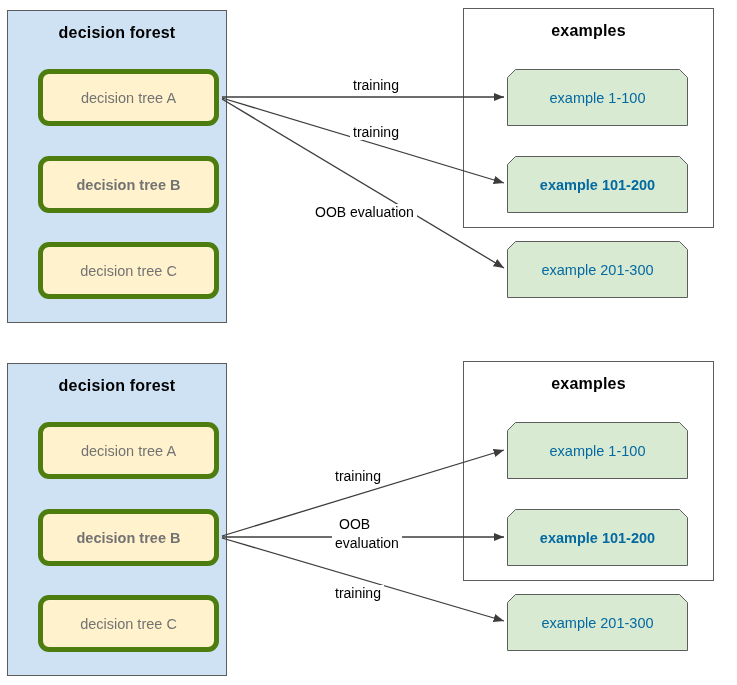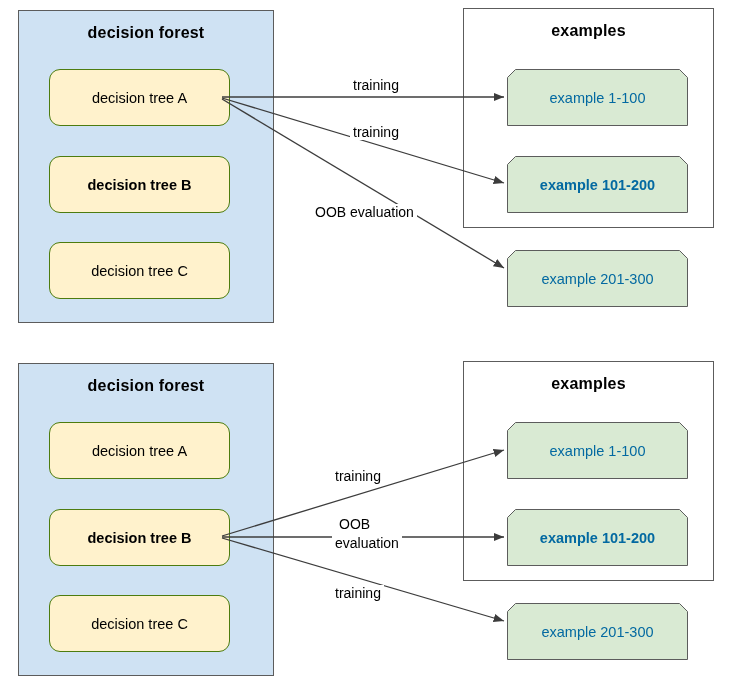--- a/index.html
+++ b/index.html
@@ -23,23 +23,23 @@
     position: absolute;
     left: 0;
     width: 737px;
     height: 332px;
   }
   #diagram-top  { top: 0px; }
   #diagram-bottom { top: 353px; }
 
   .forest-panel {
     position: absolute;
-    left: 18px;
+    left: 7px;
     top: 10px;
-    width: 256px;
+    width: 220px;
     height: 313px;
     background: #cfe2f3;
     border: 1px solid #5c5c5c;
     box-sizing: border-box;
   }
   .examples-panel {
     position: absolute;
     left: 463px;
     top: 8px;
     width: 251px;
@@ -58,48 +58,48 @@
     font-weight: bold;
     letter-spacing: 0.2px;
   }
 
   .tree-box {
     position: absolute;
     left: 30px;
     width: 181px;
     height: 57px;
     background: #fff2cc;
-    border: 1px solid #4d7c0f;
+    border: 5px solid #4d7c0f;
     border-radius: 11px;
     box-sizing: border-box;
     display: flex;
     align-items: center;
     justify-content: center;
     font-size: 14.5px;
-    color: #000000;
+    color: #737373;
   }
   .tree-box.t0 { top: 58px; }
   .tree-box.t1 { top: 145px; font-weight: bold; }
   .tree-box.t2 { top: 231px; }
 
   .example-box {
     position: absolute;
     left: 43px;
     width: 181px;
     height: 57px;
     box-sizing: border-box;
     display: flex;
     align-items: center;
     justify-content: center;
     font-size: 14.5px;
     color: #0369a1;
   }
   .example-box.e0 { top: 60px; }
   .example-box.e1 { top: 147px; font-weight: bold; }
-  .example-box.e2 { top: 241px; }
+  .example-box.e2 { top: 232px; }
   .example-box .shape {
     position: absolute;
     left: 0; top: 0;
     width: 181px;
     height: 57px;
   }
   .example-box .lbl {
     position: relative;
     z-index: 2;
   }

